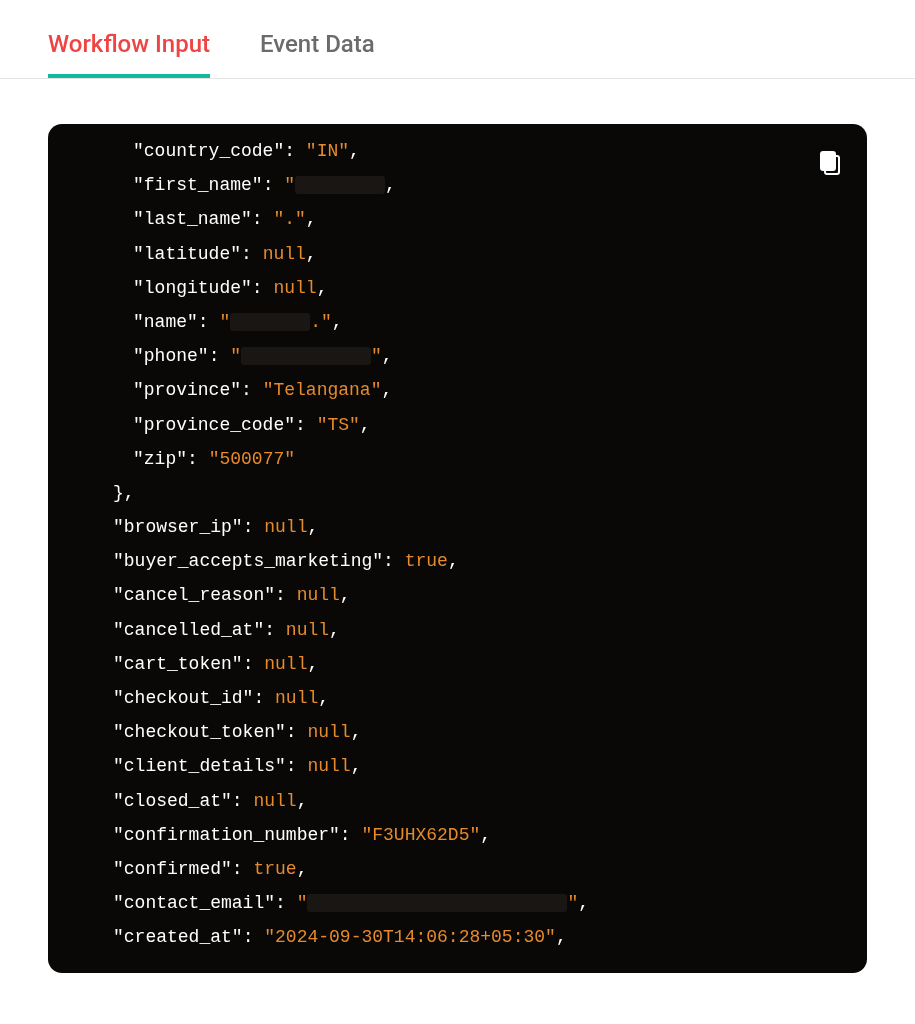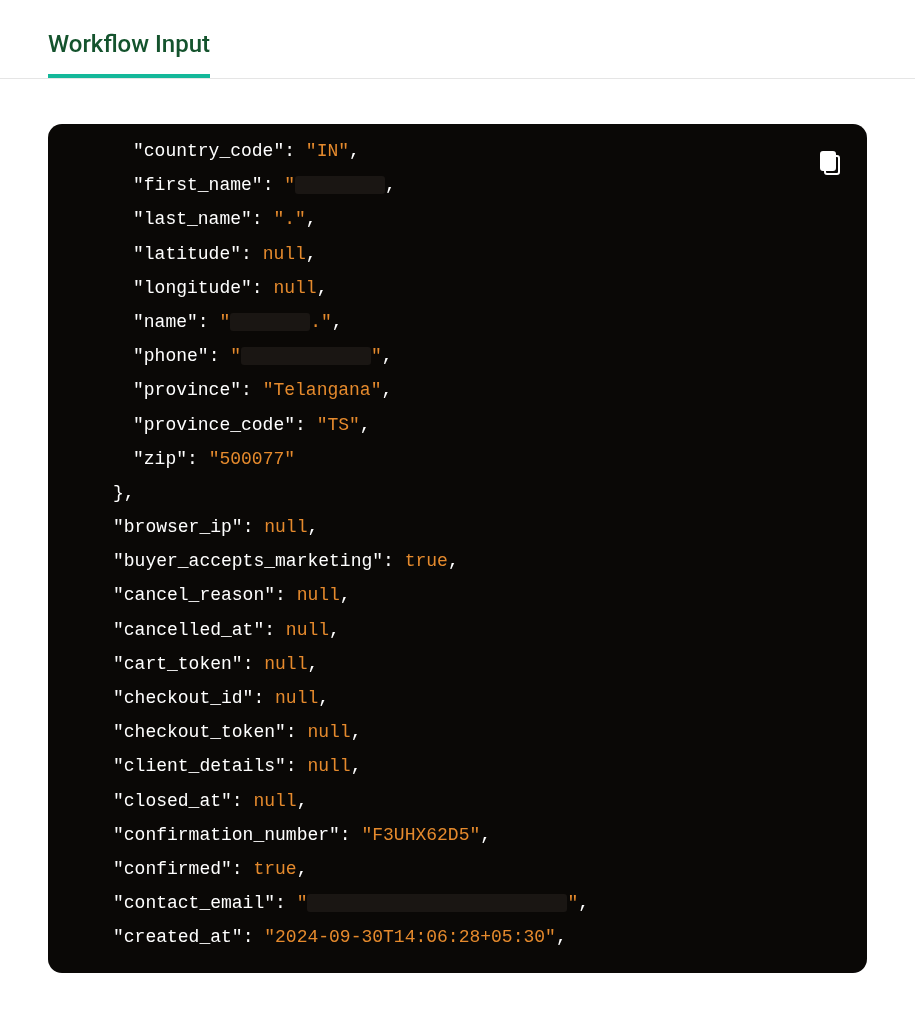--- a/index.html
+++ b/index.html
@@ -20,21 +20,21 @@
     }
     .tab {
       font-size: 24px;
       font-weight: 500;
       color: #6b6b6b;
       padding-bottom: 16px;
       cursor: pointer;
       border-bottom: 4px solid transparent;
     }
     .tab.active {
-      color: #14532d;
+      color: #ef4444;
       border-bottom: 4px solid #14b89a;
     }
     .code-container {
       margin: 45px 48px 45px 48px;
       background: #0a0806;
       border-radius: 14px;
       padding: 10px 20px 18px 20px;
       position: relative;
       font-family: "SF Mono", Monaco, Consolas, "Courier New", monospace;
       font-size: 18px;
@@ -71,20 +71,21 @@
     .redacted.w1 { width: 90px; }
     .redacted.w2 { width: 80px; }
     .redacted.w3 { width: 130px; }
     .redacted.w4 { width: 260px; }
   </style>
 </head>
 <body>
 
 <div class="tabs">
   <div class="tab active">Workflow Input</div>
+  <div class="tab">Event Data</div>
 </div>
 
 <div class="code-container">
   <div class="copy-icon">
     <svg viewBox="0 0 24 28" fill="none" stroke="#ffffff" stroke-width="2">
       <rect x="7" y="7" width="14" height="18" rx="2" fill="#0a0806" stroke="#ffffff"></rect>
       <rect x="3" y="3" width="14" height="18" rx="2" fill="#ffffff" stroke="#ffffff"></rect>
     </svg>
   </div>
   <div id="code-lines">

